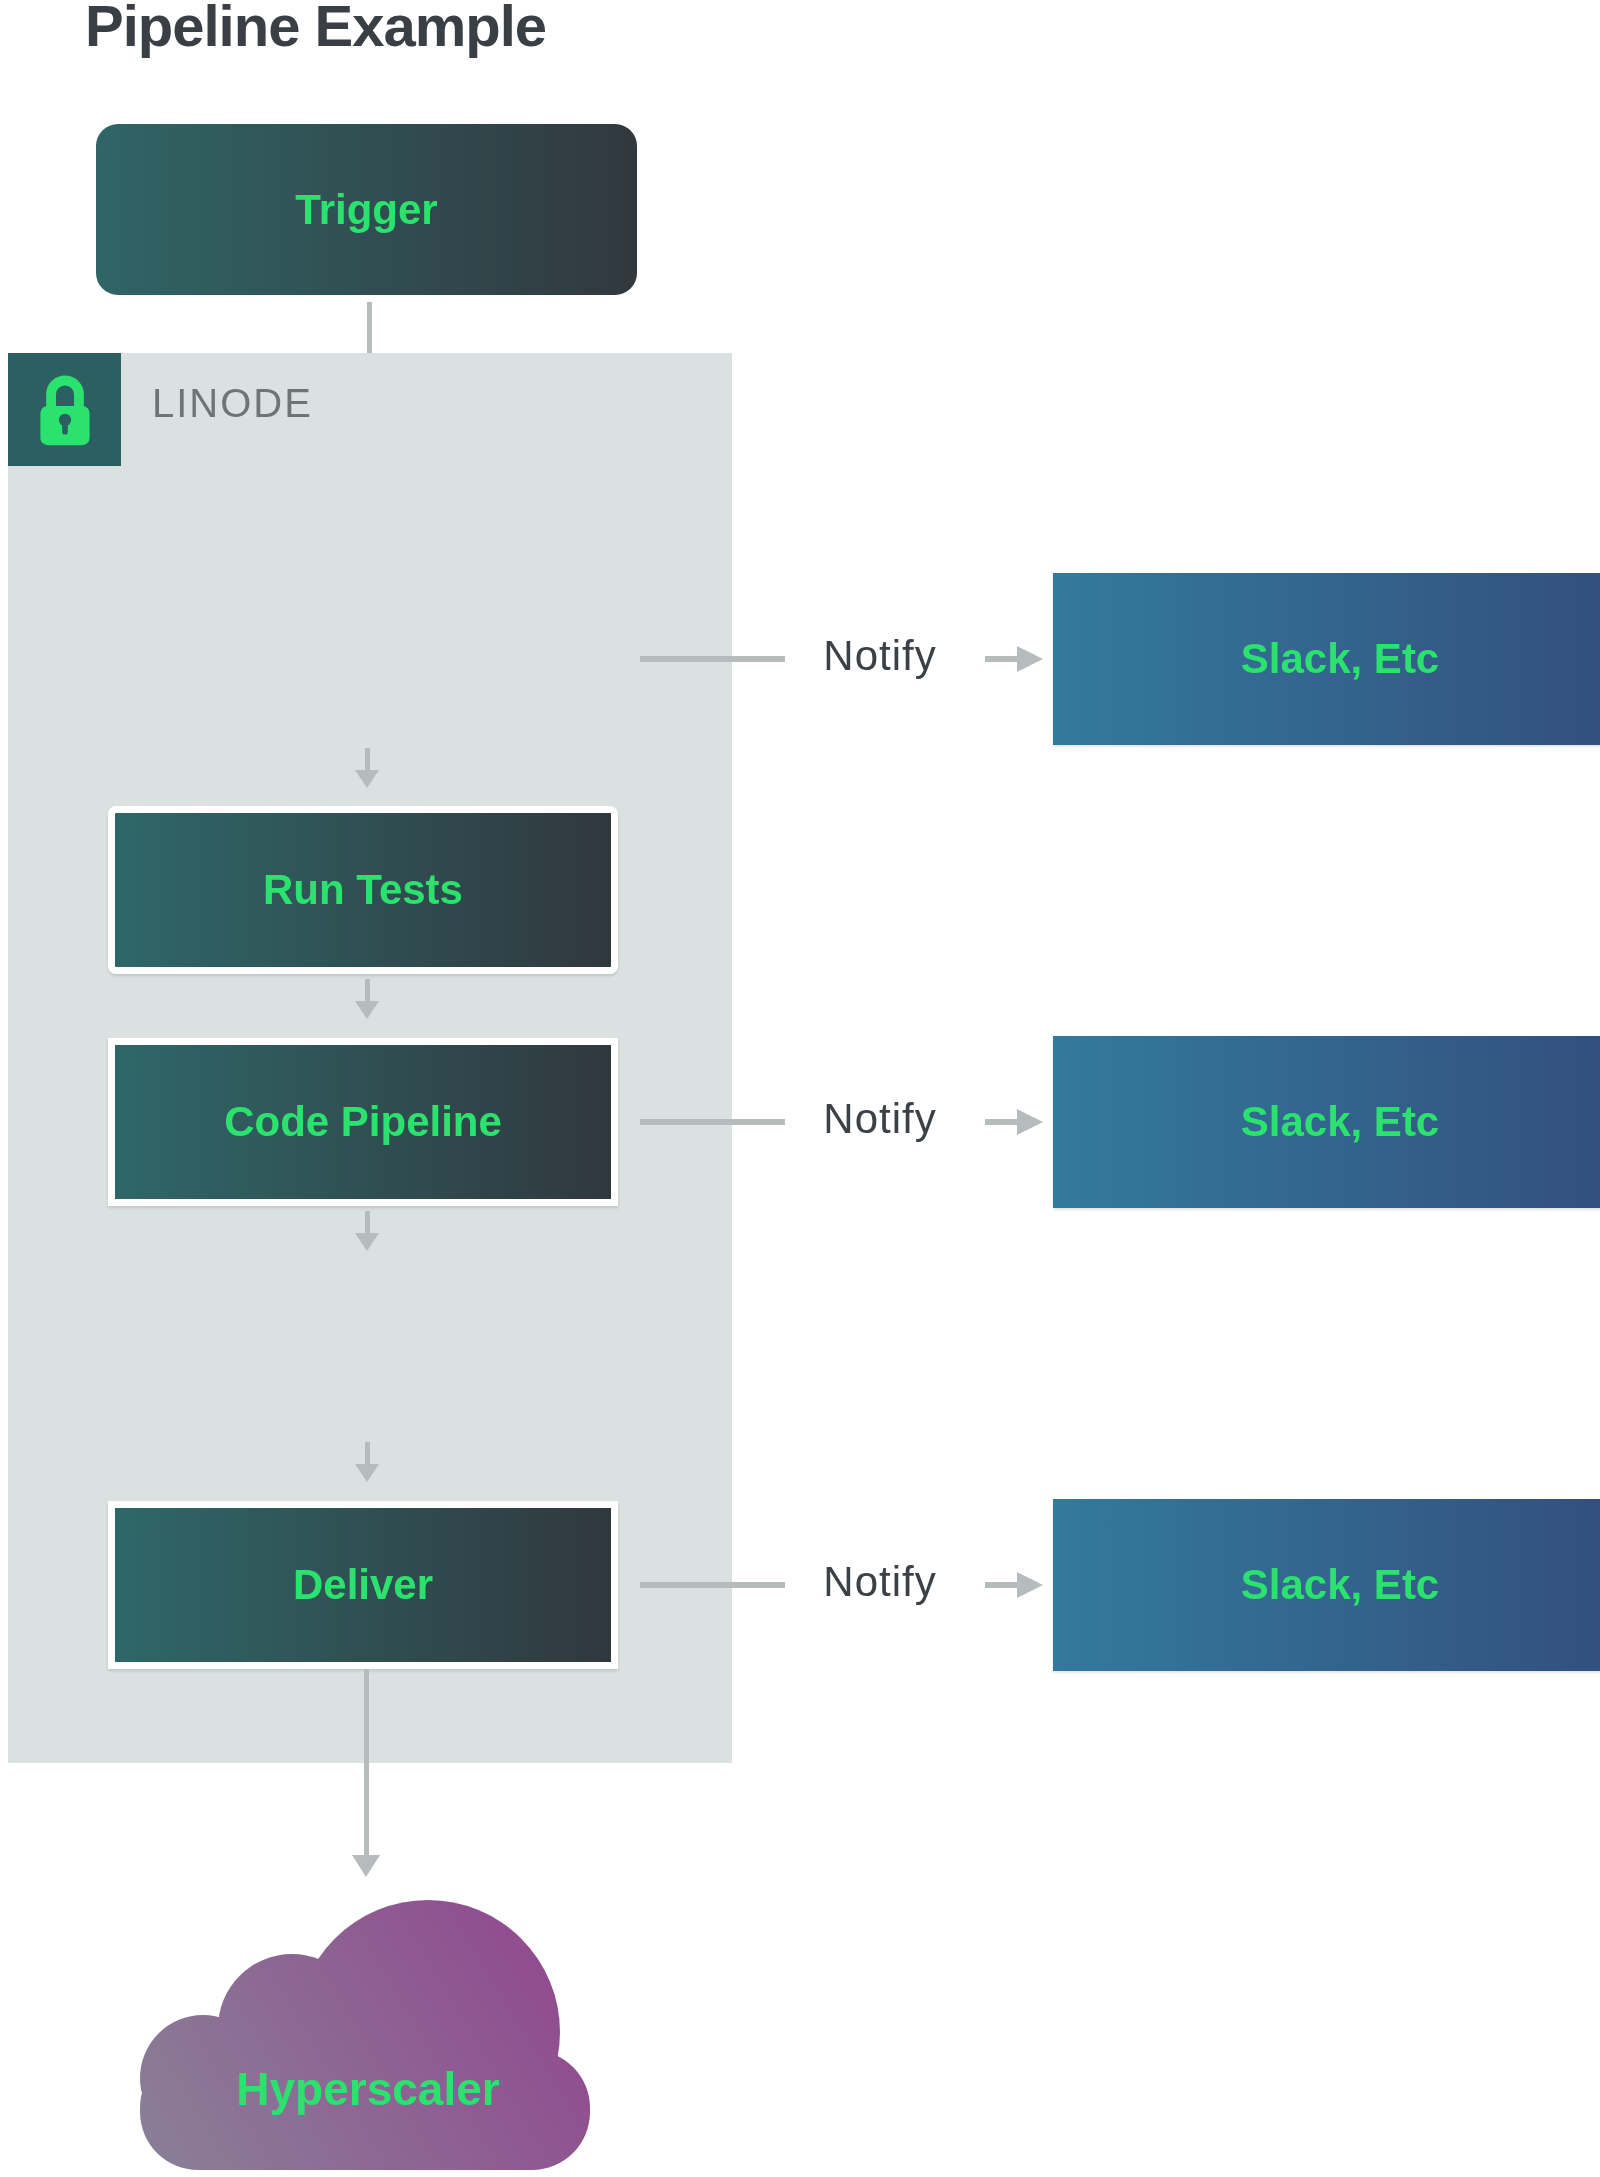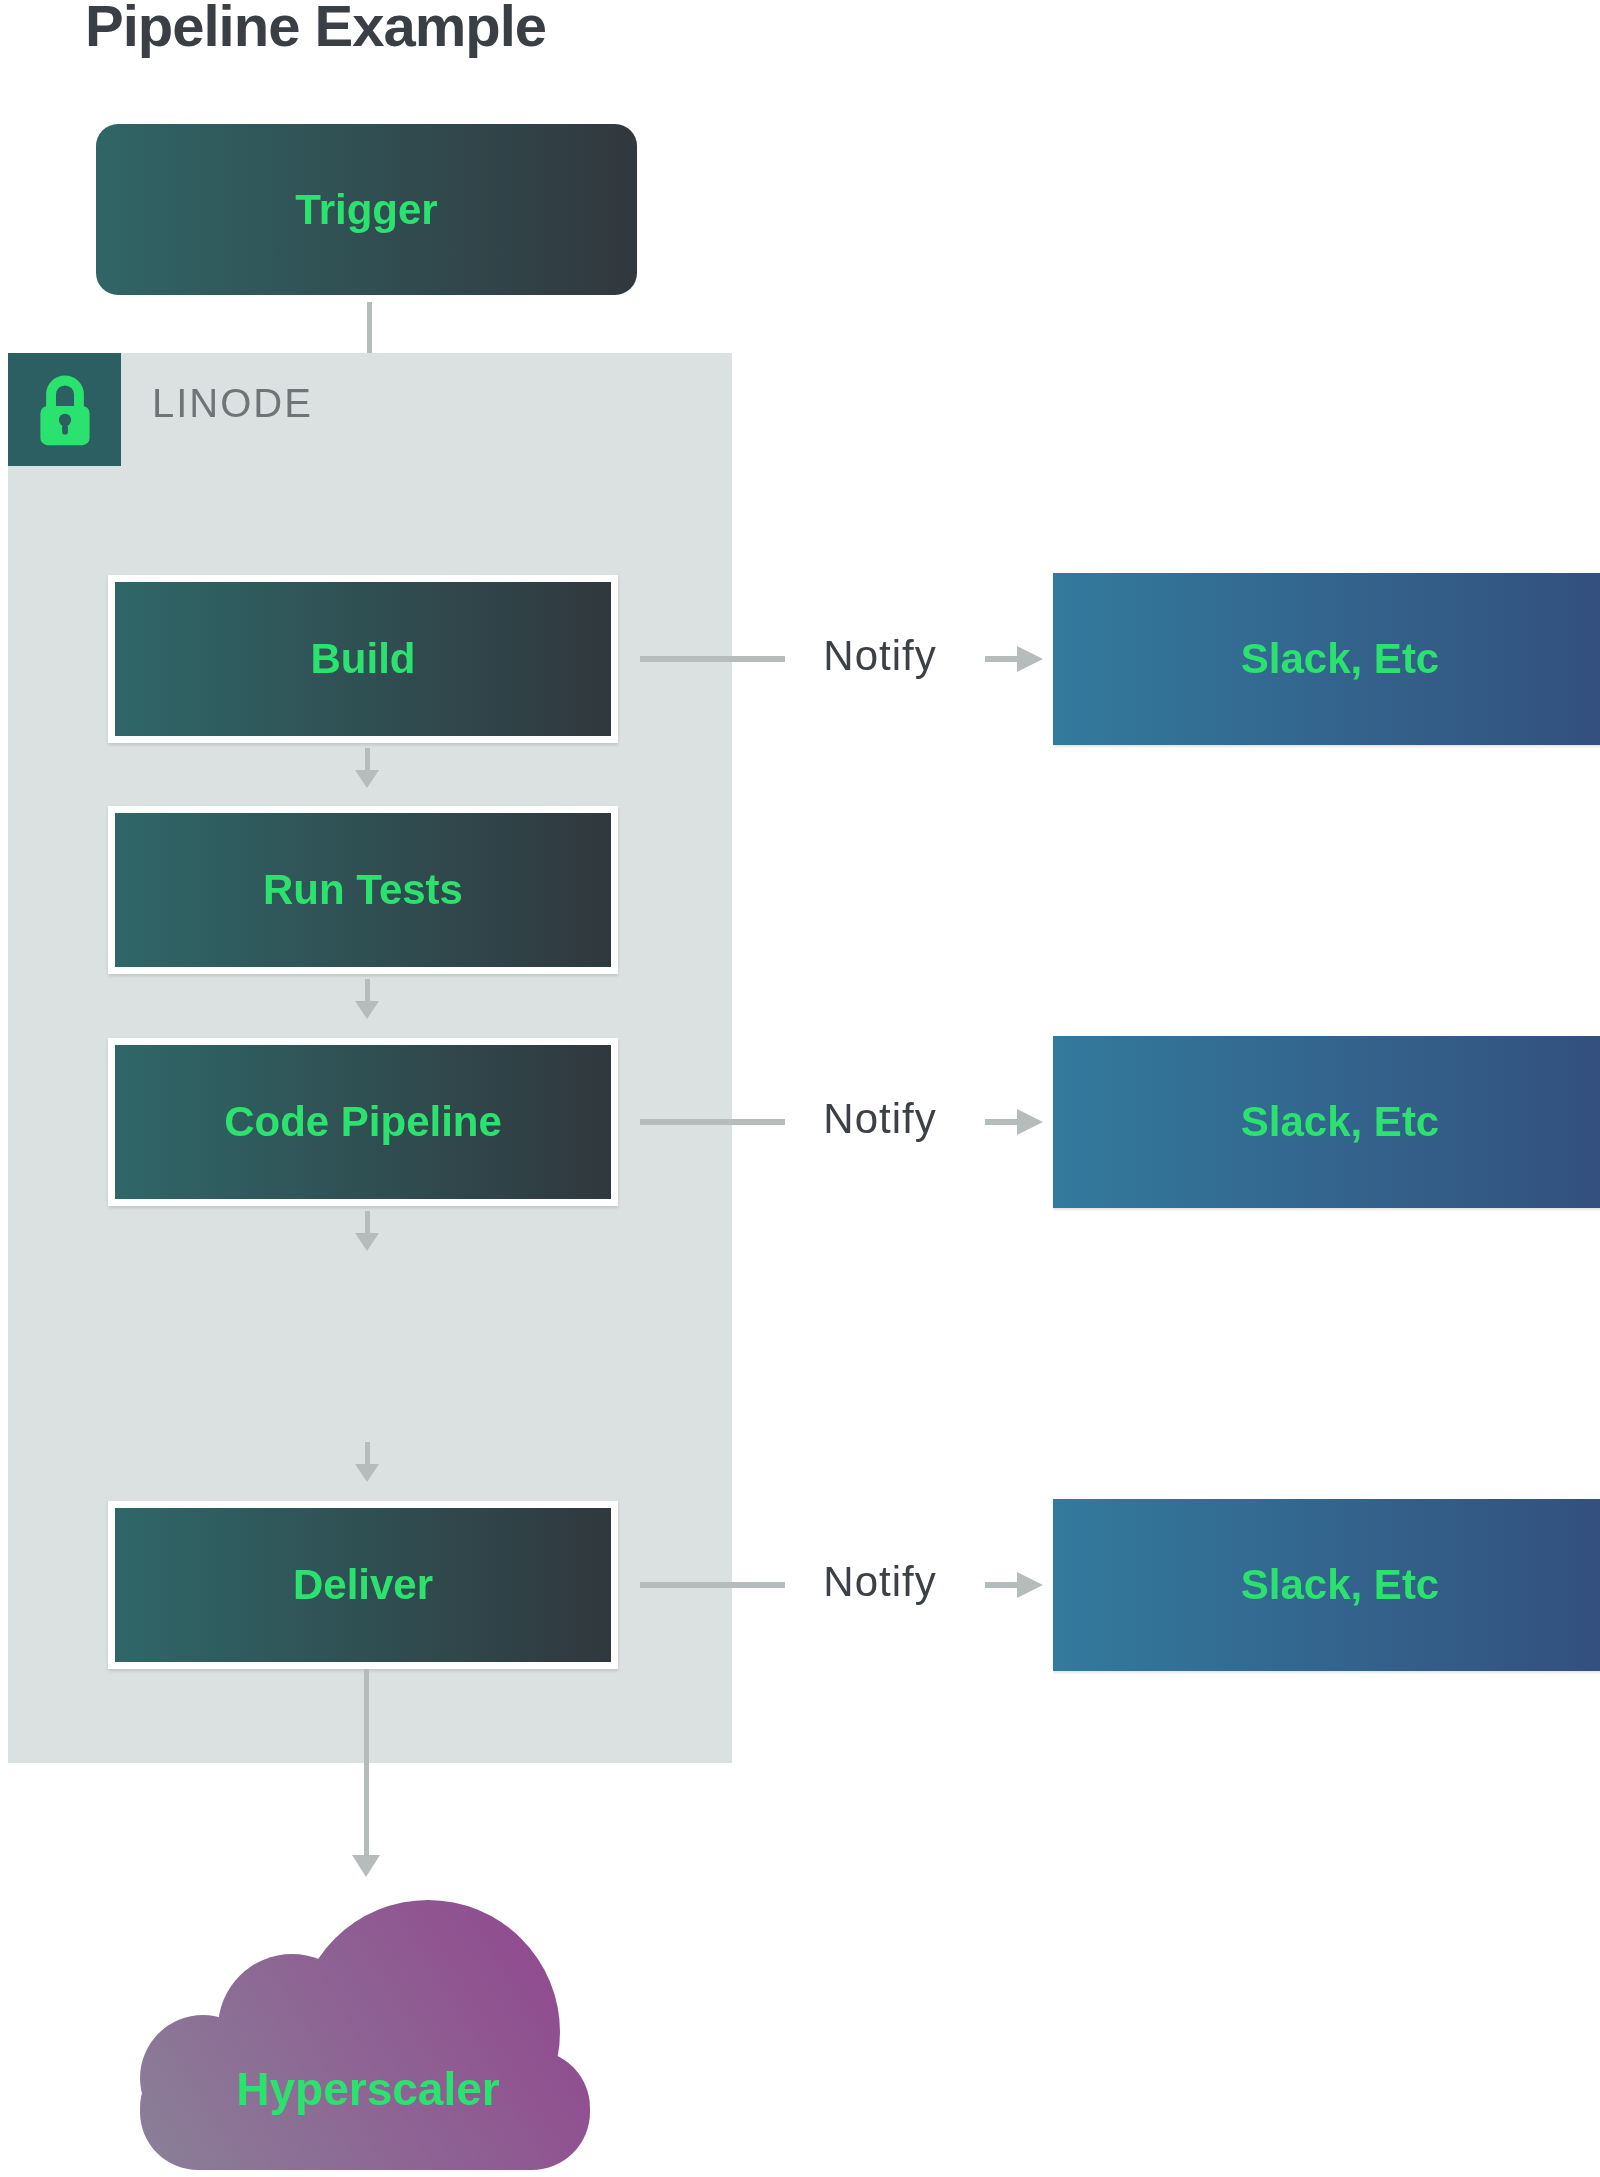--- a/index.html
+++ b/index.html
@@ -69,24 +69,21 @@
   <div class="lock-badge">
     <svg width="82" height="82" viewBox="0 0 100 100">
       <path d="M33 52 V31 a17 17 0 0 1 34 0 V52" fill="none" stroke="#2ce26e" stroke-width="12"></path>
       <rect x="20" y="45" width="60" height="48" rx="9" fill="#2ce26e"></rect>
       <circle cx="50" cy="62" r="7.5" fill="#2c5f62"></circle>
       <rect x="46.5" y="64" width="7" height="16" rx="3.5" fill="#2c5f62"></rect>
     </svg>
   </div>
   <div class="zone-label">LINODE</div>
 
-  <div class="node stage" style="top:575px;">
-    <span class="node-label">Build</span>
-  </div>
-  <div class="node stage" style="top:806px;">
+  <div class="node stage" style="top:806px;border-radius:8px;">
     <span class="node-label">Run Tests</span>
   </div>
   <div class="node stage" style="top:1038px;">
     <span class="node-label">Code Pipeline</span>
   </div>
   <div class="node stage" style="top:1501px;">
     <span class="node-label">Deliver</span>
   </div>
 
   <div class="vline" style="left:365px;top:748px;height:22px;"></div>

